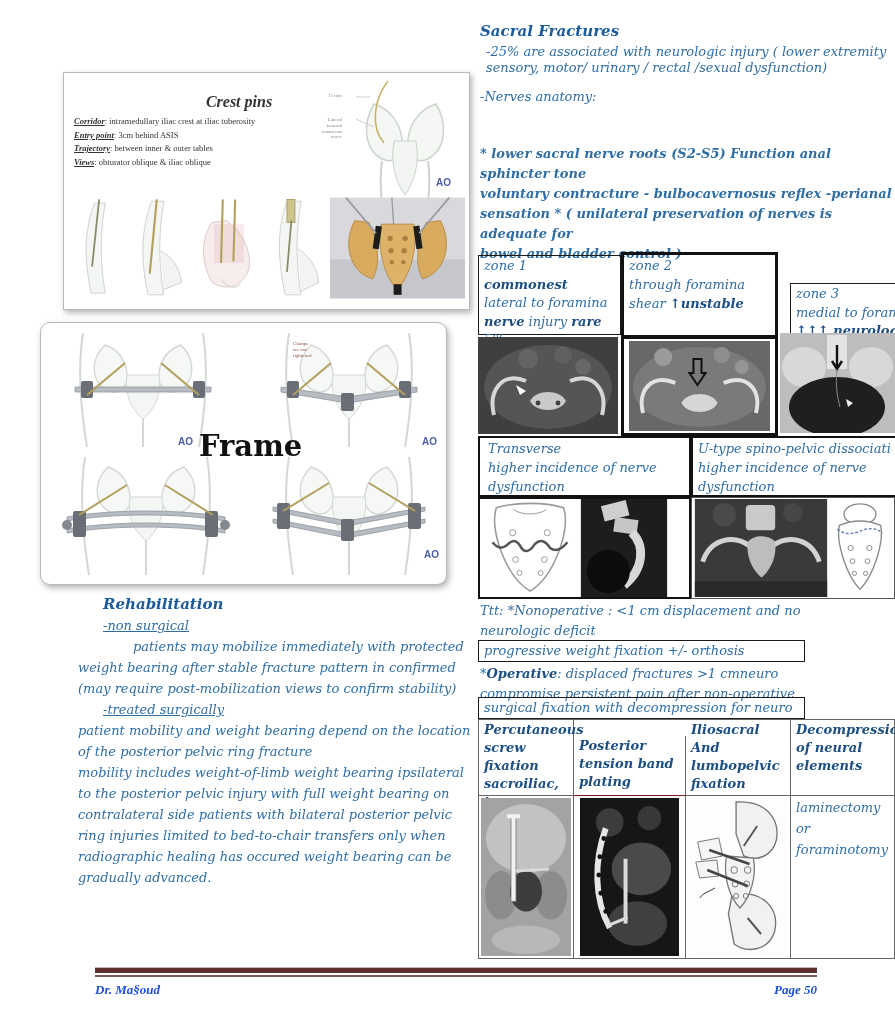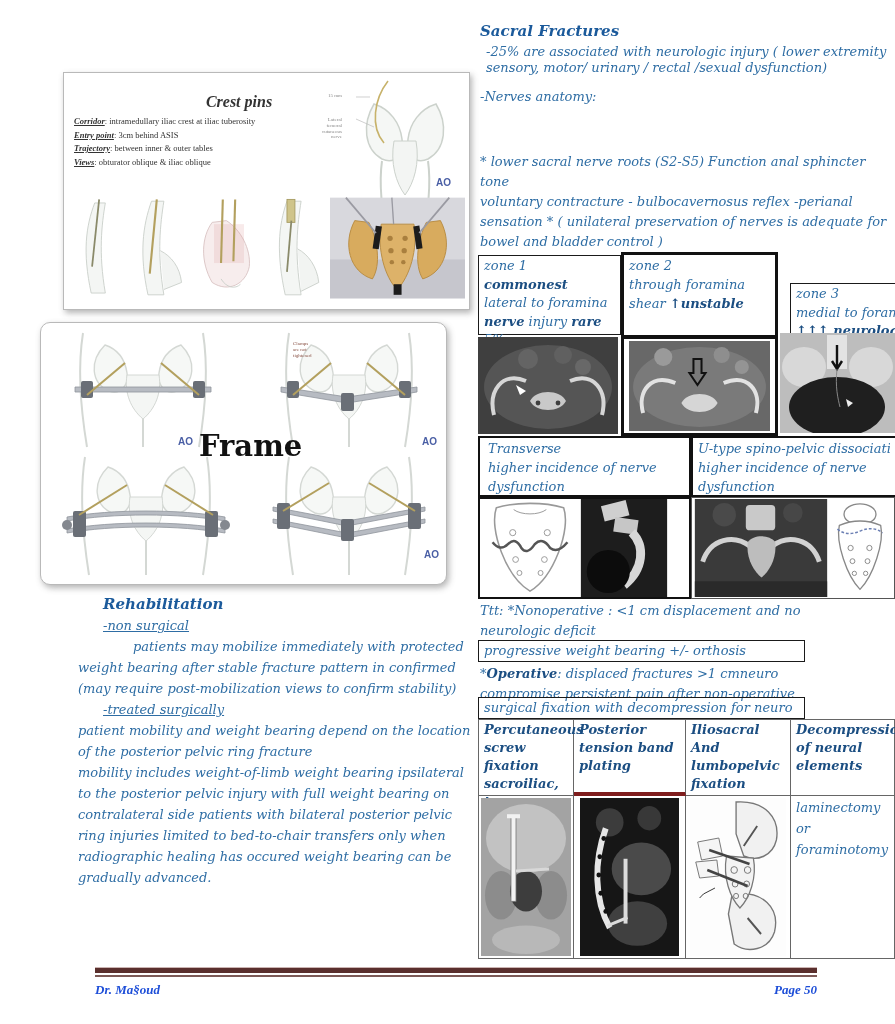--- a/index.html
+++ b/index.html
@@ -171,21 +171,21 @@
 <div class="abs" style="left:478px;top:0;width:417px;height:1024px;">
 
   <div class="abs hw hw-head" style="left:2px;top:20px;font-style:italic;">Sacral Fractures</div>
 
   <div class="abs hw pre" style="left:8px;top:44px;width:415px;line-height:16px;">-25% are associated with neurologic injury ( lower extremity
 sensory, motor/ urinary / rectal /sexual dysfunction)</div>
 
   <div class="abs hw" style="left:2px;top:87px;">-Nerves anatomy:</div>
 
 
-  <div class="abs hw pre" style="left:2px;top:152px;width:415px;line-height:20px;">* lower sacral nerve roots (S2-S5) Function anal sphincter tone
+  <div class="abs hw pre" style="left:2px;top:144px;width:415px;line-height:20px;font-weight:bold;">* lower sacral nerve roots (S2-S5) Function anal sphincter tone
 voluntary contracture - bulbocavernosus reflex  -perianal
 sensation * ( unilateral preservation of nerves is adequate for
    bowel and bladder control )</div>
 
 
   <div class="abs blk cell" style="left:0;top:255px;width:143px;height:80px;">
     <div class="hw" style="line-height:18.5px;">zone 1</div>
     <div class="hw hb" style="line-height:18.5px;">commonest</div>
     <div class="hw" style="line-height:18.5px;">lateral to foramina</div>
     <div class="hw" style="line-height:18.5px;"><span class="hb">nerve</span><span> injury </span><span class="hb">rare</span><span> 5%</span></div>
@@ -291,34 +291,34 @@
         <circle cx="38" cy="64" r="2.6" fill="none" stroke="#888"></circle>
       <circle cx="24" cy="77" r="2.3" fill="none" stroke="#888"></circle>
         <circle cx="36" cy="77" r="2.3" fill="none" stroke="#888"></circle>
     </svg>
   </div>
 
   <div class="abs hw pre" style="left:2px;top:601px;width:415px;line-height:20px;">Ttt: *Nonoperative : &lt;1 cm displacement and no
 neurologic deficit</div>
 
   <div class="abs blk" style="left:0;top:640px;width:327px;height:22px;padding:0 5px;">
-    <div class="hw" style="line-height:20px;">progressive weight bearing +/- orthosis</div>
+    <div class="hw" style="line-height:20px;">progressive weight fixation +/- orthosis</div>
   </div>
 
   <div class="abs hw" style="left:2px;top:664px;width:415px;line-height:20px;"><span> *</span><span class="hb">Operative</span><span class="pre">: displaced fractures &gt;1 cmneuro
 compromise persistent pain after non-operative</span></div>
 
   <div class="abs blk" style="left:0;top:697px;width:327px;height:22px;padding:0 5px;">
     <div class="hw" style="line-height:20px;">surgical fixation with decompression for neuro</div>
   </div>
 
   <div class="abs" style="left:0;top:719px;width:417px;height:240px;border:1px solid #666;display:grid;grid-template-columns:95px 112px 105px 105px;grid-template-rows:76px 162px;">
     <div class="hw fix-hd cell pre" style="border-right:1px solid #666;border-bottom:1px solid #666;line-height:18px;">Percutaneous screw fixation sacroiliac,
  trans-sacral</div>
-    <div class="hw fix-hd cell pre" style="border-right:1px solid #666;border-bottom:4px solid #7f1d1d;line-height:18px;">Posterior tension band plating</div>
+    <div class="hw fix-hd cell pre" style="border-right:1px solid #666;border-bottom:1px solid #7f1d1d;line-height:18px;margin-top:16px;">Posterior tension band plating</div>
     <div class="hw fix-hd cell pre" style="border-right:1px solid #666;border-bottom:1px solid #666;line-height:18px;">Iliosacral
 And
  lumbopelvic
 fixation</div>
     <div class="hw fix-hd cell pre" style="border-bottom:1px solid #666;line-height:18px;">Decompression of neural elements</div>
 
     <div style="border-right:1px solid #666;padding:2px;">
       <svg style="width:100%;height:100%;" viewBox="0 0 90 156" preserveAspectRatio="none">
         <rect width="90" height="156" fill="#a3a3a3"></rect>
         <ellipse cx="45" cy="40" rx="40" ry="34" fill="#c2c2c2"></ellipse>

